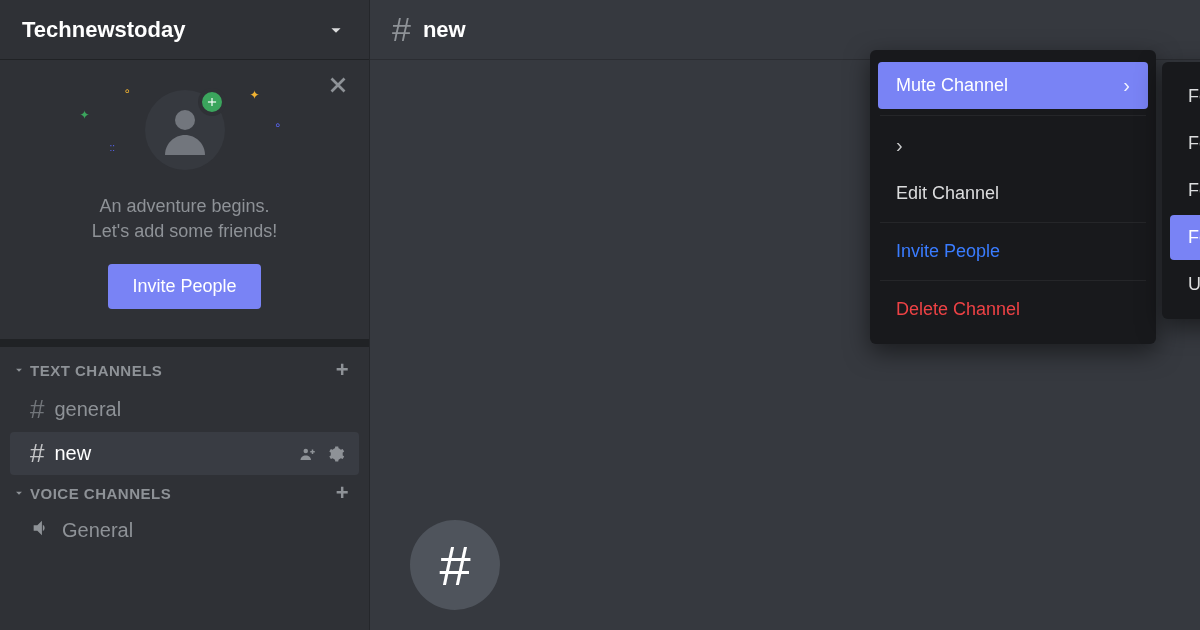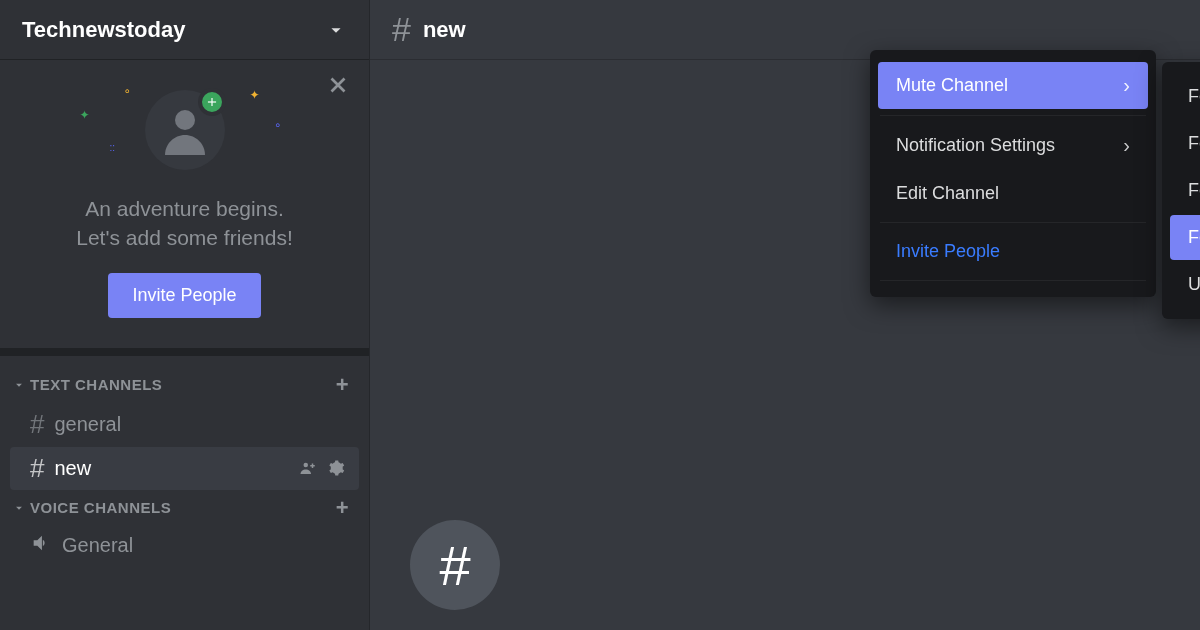--- a/index.html
+++ b/index.html
@@ -32,24 +32,24 @@
   .friend-panel .close{position:absolute;top:12px;right:18px;cursor:pointer;}
   .friend-panel .close svg{width:26px;height:26px;stroke:var(--text-muted);stroke-width:2.5;fill:none;}
   .avatar-wrap{position:relative;width:90px;height:90px;margin-bottom:14px;}
   .avatar-ring{width:80px;height:80px;border-radius:50%;background:#36393f;display:flex;align-items:center;justify-content:center;margin:0 auto;}
   .avatar-ring svg{width:60px;height:60px;fill:#72767d;}
   .avatar-plus{position:absolute;top:-2px;right:4px;width:28px;height:28px;border-radius:50%;background:#3ba55d;border:4px solid var(--bg-dark);display:flex;align-items:center;justify-content:center;}
   .avatar-plus svg{width:14px;height:14px;fill:#fff;}
   
   .sparkles{position:absolute;inset:-20px -70px 0 -70px;pointer-events:none;}
   .spark{position:absolute;font-size:12px;}
-  .friend-panel p{margin:0;text-align:right;color:var(--text-muted);font-size:21px;line-height:1.4;}
+  .friend-panel p{margin:0;text-align:right;color:var(--text-muted);font-size:18px;line-height:1.4;}
   .invite-btn{margin-top:20px;background:var(--accent-soft);color:#fff;border:none;border-radius:4px;padding:12px 24px;font-size:18px;font-weight:500;cursor:pointer;}
 
-  .channels{flex:1;overflow:hidden;padding-top:12px;}
+  .channels{flex:1;overflow:hidden;padding-top:6px;}
   .cat-header{display:flex;align-items:center;justify-content:space-between;padding:6px 20px 6px 12px;color:var(--text-muted);font-size:15px;font-weight:600;letter-spacing:.5px;cursor:pointer;}
   .cat-header .label{display:flex;align-items:center;gap:4px;}
   .cat-header svg.chev{width:14px;height:14px;fill:var(--text-muted);}
   .cat-header .plus{font-size:22px;line-height:1;cursor:pointer;}
   .channel{display:flex;align-items:center;gap:10px;padding:6px 14px 6px 20px;color:var(--text-muted);border-radius:4px;margin:1px 10px;cursor:pointer;font-size:20px;}
   .channel .hash{font-size:26px;opacity:.7;font-weight:300;}
   .channel .speaker svg{width:22px;height:22px;fill:var(--text-muted);}
   .channel.active{background:var(--channel-hover);color:var(--text-bright);}
   .channel .actions{margin-left:auto;display:none;gap:10px;color:var(--text-muted);}
   .channel.active .actions{display:flex;}
@@ -185,31 +185,33 @@
       <span>#</span>
     </div>
 
   <div class="ctx">
     <div class="ctx-item highlight">
       <span>Mute Channel</span>
       <span class="ctx-arrow">›</span>
     </div>
     <div class="ctx-sep"></div>
     <div class="ctx-item">
-      <span>Notification Settings</span>
       <span class="ctx-arrow">›</span>
     </div>
     <div class="ctx-item">
       <span>Edit Channel</span>
     </div>
     <div class="ctx-sep"></div>
     <div class="ctx-item invite">
       <span>Invite People</span>
     </div>
     <div class="ctx-sep"></div>
+    <div class="ctx-item danger">
+      <span>Delete Channel</span>
+    </div>
   </div>
 
   <div class="submenu">
     <div class="sub-item">For 15 Minutes</div>
     <div class="sub-item">For 1 Hour</div>
     <div class="sub-item">For 8 Hours</div>
     <div class="sub-item highlight">For 24 Hours</div>
     <div class="sub-item">Until I turn it back on</div>
   </div>
 </main>

